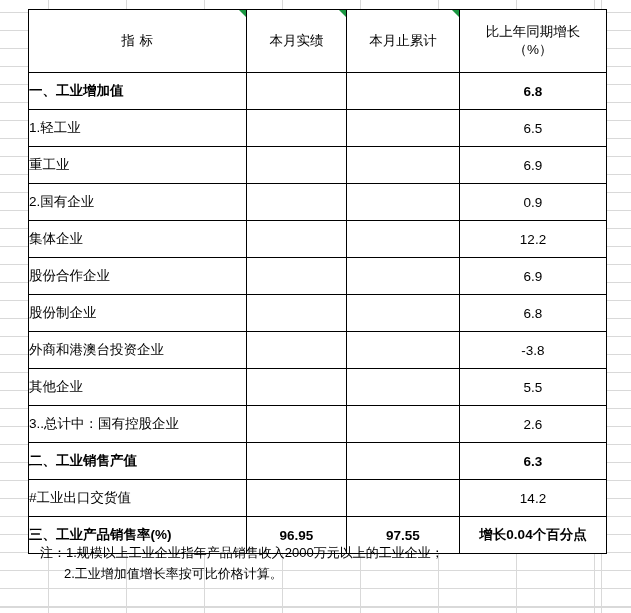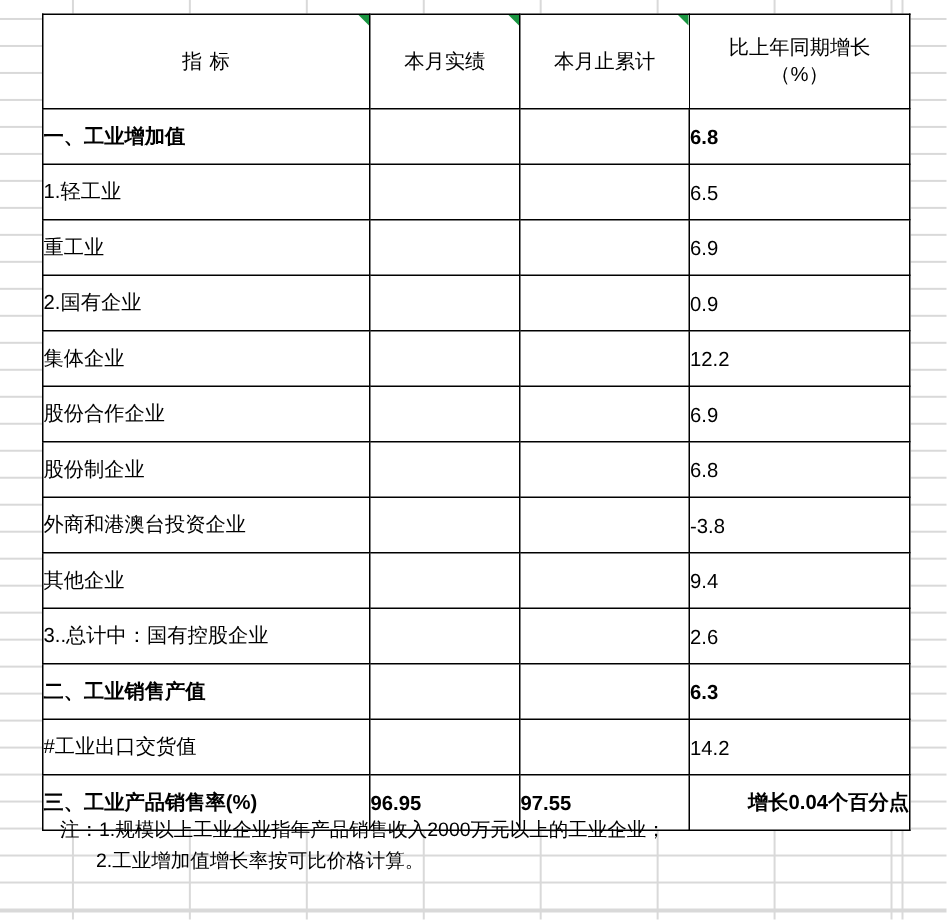--- a/index.html
+++ b/index.html
@@ -78,26 +78,26 @@
   .cell-label {
     padding-left: 10px;
     text-align: left;
     white-space: nowrap;
   }
   .lvl-0 { font-weight: bold; padding-left: 8px; margin-left: 33px; }
   .lvl-1 { padding-left: 20px; }
   .lvl-2 { padding-left: 32px; margin-left: 30px; }
   .lvl-3 { padding-left: 22px; }
   .cell-num {
-    text-align: left;
+    text-align: center;
     padding-right: 8px;
     white-space: nowrap;
   }
   .cell-num-center {
-    text-align: right;
+    text-align: center;
     white-space: nowrap;
   }
   .bold-row td { font-weight: bold; }
 
   .notes {
     position: absolute;
     left: 40px;
     top: 543px;
     z-index: 2;
     font-size: 13px;
@@ -182,21 +182,21 @@
       <tr>
         <td class="cell-label lvl-2">外商和港澳台投资企业</td>
         <td class="cell-num"></td>
         <td class="cell-num"></td>
         <td class="cell-num">-3.8</td>
       </tr>
       <tr>
         <td class="cell-label lvl-2">其他企业</td>
         <td class="cell-num"></td>
         <td class="cell-num"></td>
-        <td class="cell-num">9.4</td>
+        <td class="cell-num">5.5</td>
       </tr>
       <tr>
         <td class="cell-label lvl-3">3..总计中：国有控股企业</td>
         <td class="cell-num"></td>
         <td class="cell-num"></td>
         <td class="cell-num">2.6</td>
       </tr>
       <tr class="bold-row">
         <td class="cell-label lvl-0">二、工业销售产值</td>
         <td class="cell-num"></td>

